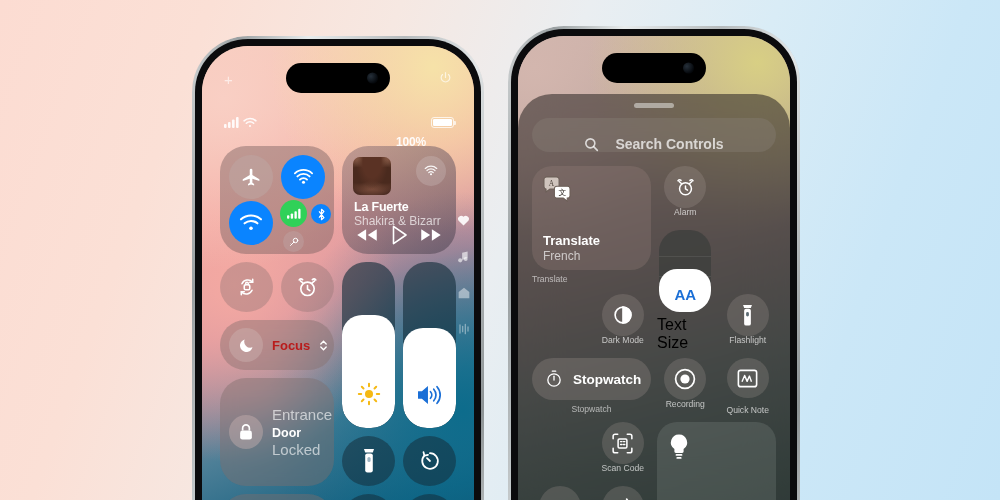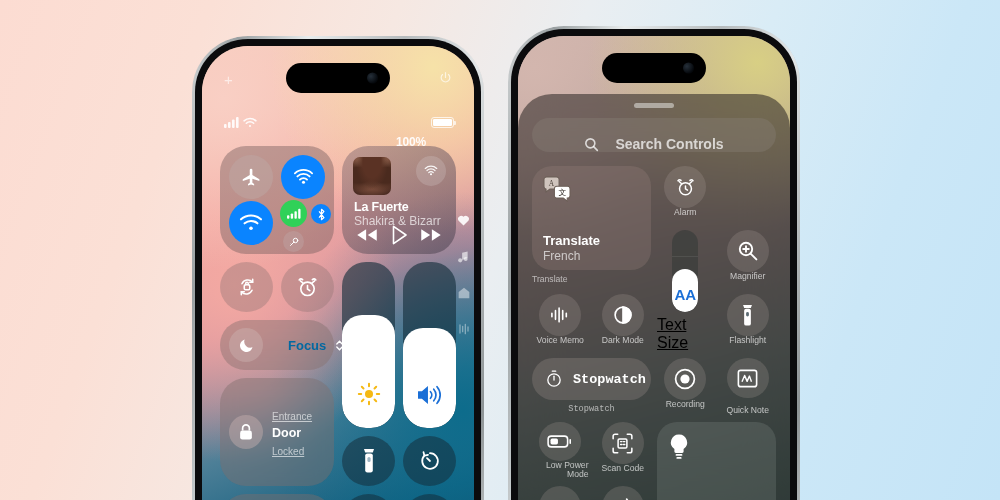--- a/index.html
+++ b/index.html
@@ -102,24 +102,24 @@
   .slider{grid-row:span 3;border-radius:24px;overflow:hidden;position:relative;
     background:rgba(20,45,58,.62);display:flex;align-items:flex-end;justify-content:center;}
   .slider .fill{position:absolute;left:0;right:0;bottom:0;background:#fff;border-radius:20px 20px 24px 24px;}
   .slider .gl{position:relative;margin-bottom:22px;}
 
   
   .rowmod{grid-column:span 2;display:flex;align-items:center;padding-left:9px;box-sizing:border-box;}
   .rowmod .ic{width:34px;height:34px;border-radius:50%;background:rgba(205,180,178,.42);
     display:flex;align-items:center;justify-content:center;flex:0 0 auto;}
   .rowmod .tx{margin-left:9px;line-height:1.08;}
-  .rowmod .sm{color:rgba(255,255,255,.62);font-size:10px;text-decoration:underline;}
+  .rowmod .sm{color:rgba(255,255,255,.62);font-size:15px;}
   .rowmod .bg{color:#fff;font-size:12.5px;font-weight:700;}
   .focusrow{display:flex;align-items:center;gap:9px;}
-  .focusrow .fl{color:#0369a1;font-size:13px;font-weight:600;margin-left:16px;}
+  .focusrow .fl{color:#b91c1c;font-size:13px;font-weight:600;}
 
   .pagedots{position:absolute;right:4px;top:168px;display:flex;flex-direction:column;
     align-items:center;gap:24px;color:rgba(255,255,255,.55);}
 
   
   .gal{position:absolute;left:0;right:0;top:58px;bottom:0;
     background:rgba(42,36,34,.55);backdrop-filter:blur(22px);border-radius:34px 34px 0 0;
     padding:0 14px;box-sizing:border-box;}
   .grabber{width:40px;height:5px;border-radius:3px;background:rgba(255,255,255,.45);
     margin:9px auto 0;}
@@ -132,26 +132,26 @@
   .cell{display:flex;flex-direction:column;align-items:center;}
   .cell .knob{width:42px;height:42px;border-radius:50%;background:rgba(180,170,165,.22);
     display:flex;align-items:center;justify-content:center;}
   .cell .cap{color:rgba(255,255,255,.68);font-size:8.6px;text-align:right;line-height:1.12;}
   .big{grid-column:span 2;grid-row:span 2;}
   .big .card{width:100%;height:104px;border-radius:20px;background:rgba(150,128,122,.3);
     position:relative;box-sizing:border-box;padding:10px;}
   .big .card .bt{position:absolute;left:11px;bottom:22px;color:#fff;font-size:13px;font-weight:700;}
   .big .card .bs{position:absolute;left:11px;bottom:7px;color:rgba(255,255,255,.66);font-size:12px;}
   .big .cap{margin-top:4px;color:rgba(255,255,255,.6);font-size:8.6px;}
-  .wide{grid-column:span 2;font-family:Liberation Mono, monospace;}
+  .wide{grid-column:span 2;}
   .wide .bar{width:100%;height:42px;border-radius:21px;background:rgba(180,165,160,.24);
     display:flex;align-items:center;gap:9px;padding-left:12px;box-sizing:border-box;}
   .wide .bar span{color:#fff;font-size:13.5px;font-weight:700;}
   .tslide{grid-row:span 2;display:flex;flex-direction:column;align-items:center;}
-  .tslide .sl{width:26px;height:104px;border-radius:21px;background:rgba(60,62,60,.75);
+  .tslide .sl{width:52px;height:104px;border-radius:21px;background:rgba(60,62,60,.75);
     position:relative;overflow:hidden;}
   .tslide .sl .fl{position:absolute;left:0;right:0;bottom:0;height:52%;background:#fff;border-radius:18px;}
   .tslide .sl .aa{position:absolute;left:0;right:0;bottom:9px;text-align:center;
     color:#1b6fd6;font-size:15px;font-weight:700;}
   .tslide .sl .ln{position:absolute;left:0;right:0;height:1px;background:rgba(255,255,255,.08);}
   .scene{grid-column:span 2;}
   .scene .card{width:100%;height:104px;border-radius:20px;background:rgba(150,160,155,.22);
     position:relative;box-sizing:border-box;padding:11px;}
 
   svg{display:block;}
@@ -474,49 +474,31 @@
                   <path d="M4.7 5.1 7.3 7.5"></path>
                   <path d="M19.3 5.1 16.7 7.5"></path>
                   <path d="M3.4 4.2a2.5 2.5 0 0 1 3.5-.3"></path>
                   <path d="M20.6 4.2a2.5 2.5 0 0 0-3.5-.3"></path>
                 </svg>
             </div>
             <div class="cap">Alarm</div>
           </div>
 
 
-          <div class="cell" style="grid-column:4;grid-row:2;">
-            <div class="knob">
-              <svg width="22" height="22" viewBox="0 0 22 22" fill="none" stroke="#fff" stroke-width="1.9" stroke-linecap="round">
-                  <circle cx="9" cy="9" r="6.2"></circle>
-                  <path d="M13.6 13.6 19.4 19.4"></path>
-                  <path d="M9 6.2v5.6M6.2 9h5.6"></path>
-                </svg>
-            </div>
-            <div class="cap">Magnifier</div>
-          </div>
 
           <div class="tslide" style="grid-column:3;grid-row:2 / span 2;">
             <div class="sl">
               <i class="ln" style="top:26px"></i>
                 <i class="ln" style="top:46px"></i>
               <i class="fl"></i>
               <span class="aa">AA</span>
             </div>
-            <div class="cap" style="margin-top:4px;text-decoration:underline;">Text Size</div>
-          </div>
-
-          <div class="cell" style="grid-column:1;grid-row:3;">
-            <div class="knob">
-              <svg width="22" height="18" viewBox="0 0 24 20" fill="none" stroke="#fff" stroke-width="1.8" stroke-linecap="round">
-                  <path d="M3 8v4M7 5.2v9.6M11 2.4v15.2M15 5.2v9.6M19 8v4"></path>
-                </svg>
-            </div>
-            <div class="cap">Voice Memo</div>
-          </div>
+            <div class="cap" style="margin-top:4px;">Text Size</div>
+          </div>
+
 
           <div class="cell" style="grid-column:4;grid-row:3;">
             <div class="knob">
               <svg width="11" height="23" viewBox="0 0 12 26" fill="#fff">
                   <path d="M1 1h10l-1.2 3.4H2.2z"></path>
                   <rect x="2.2" y="5.4" width="7.6" height="19" rx="2.2"></rect>
                   <rect x="4.4" y="9" width="3.2" height="5" rx="1.6" fill="#5d6c74"></rect>
                 </svg>
             </div>
             <div class="cap">Flashlight</div>
@@ -559,30 +541,20 @@
           <div class="cell" style="grid-column:4;grid-row:4;gap:8px;">
             <div class="knob">
               <svg width="21" height="19" viewBox="0 0 22 20" fill="none" stroke="#fff" stroke-width="1.7" stroke-linejoin="round">
                   <rect x="1.4" y="1.4" width="19.2" height="17.2" rx="2.4"></rect>
                   <path d="M5.2 13.4 8 6.8l2.6 6.2L13 7.4l2.2 6" stroke-width="1.5"></path>
                 </svg>
             </div>
             <div class="cap">Quick Note</div>
           </div>
 
-          <div class="cell" style="grid-column:1;grid-row:5;">
-            <div class="knob">
-              <svg width="26" height="15" viewBox="0 0 28 16" fill="none" stroke="#fff" stroke-width="1.7">
-                  <rect x="1.2" y="2.2" width="21" height="11.6" rx="3.4"></rect>
-                  <rect x="3.8" y="4.8" width="8" height="6.4" rx="1.8" fill="#fff" stroke="none"></rect>
-                  <path d="M25 6.2v3.6" stroke-linecap="round"></path>
-                </svg>
-            </div>
-            <div class="cap">Low Power Mode</div>
-          </div>
 
           <div class="cell" style="grid-column:2;grid-row:5;">
             <div class="knob">
               <svg width="21" height="21" viewBox="0 0 22 22" fill="none" stroke="#fff" stroke-width="1.6" stroke-linecap="round">
                   <path d="M1.2 6V3.2A2 2 0 0 1 3.2 1.2H6"></path>
                   <path d="M16 1.2h2.8a2 2 0 0 1 2 2V6"></path>
                   <path d="M20.8 16v2.8a2 2 0 0 1-2 2H16"></path>
                   <path d="M6 20.8H3.2a2 2 0 0 1-2-2V16"></path>
                   <rect x="6.4" y="6.4" width="9.2" height="9.2" rx="1.3"></rect>
                   <path d="M9 9h1.4M12 9h1.4M9 12h1.4M12 12h1.4" stroke-width="1.5"></path>

